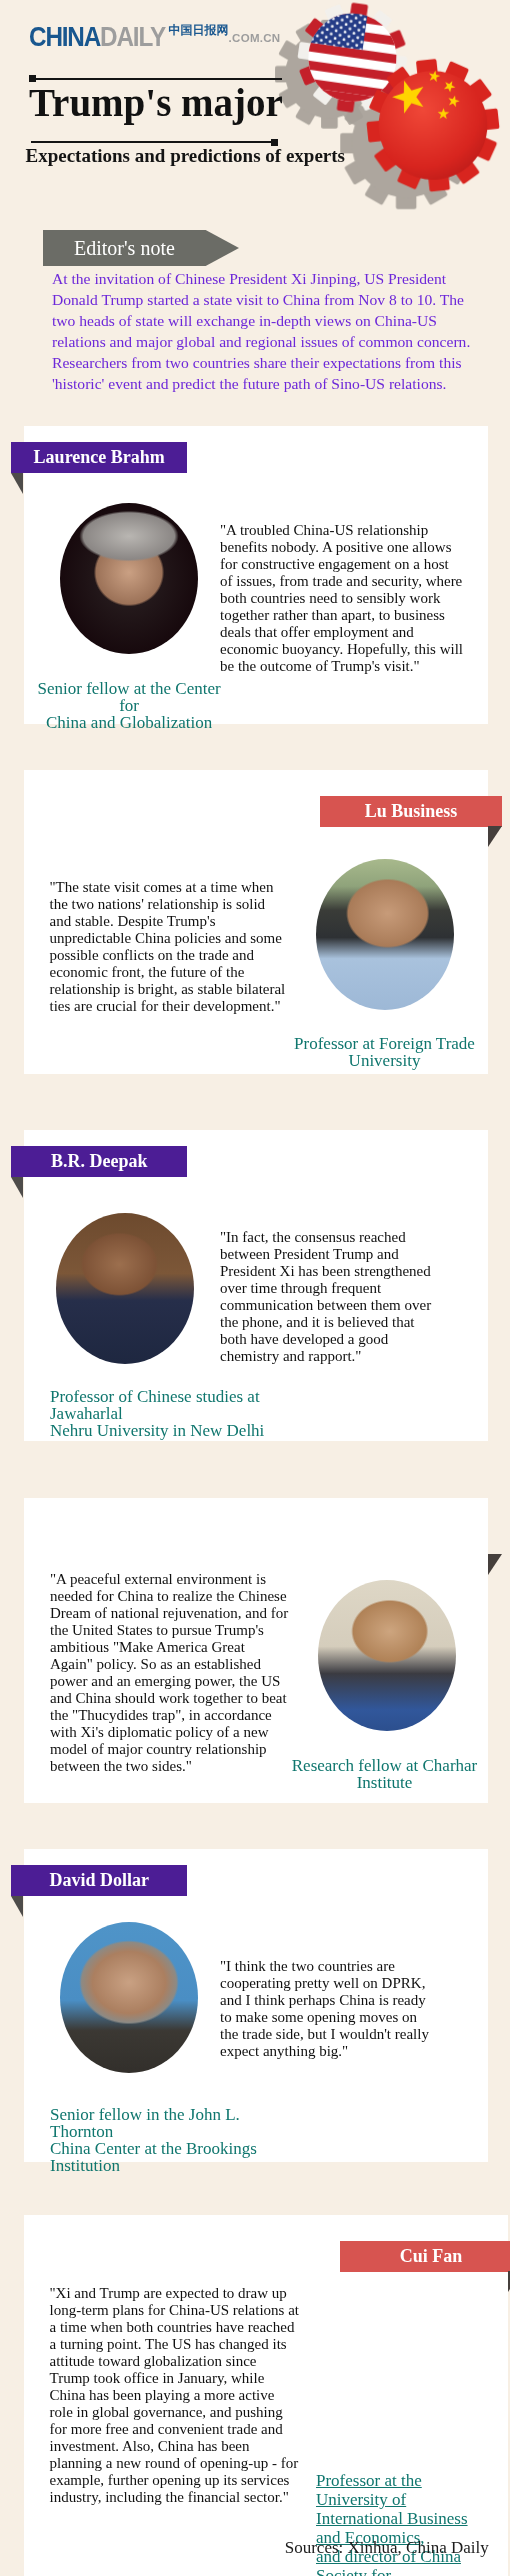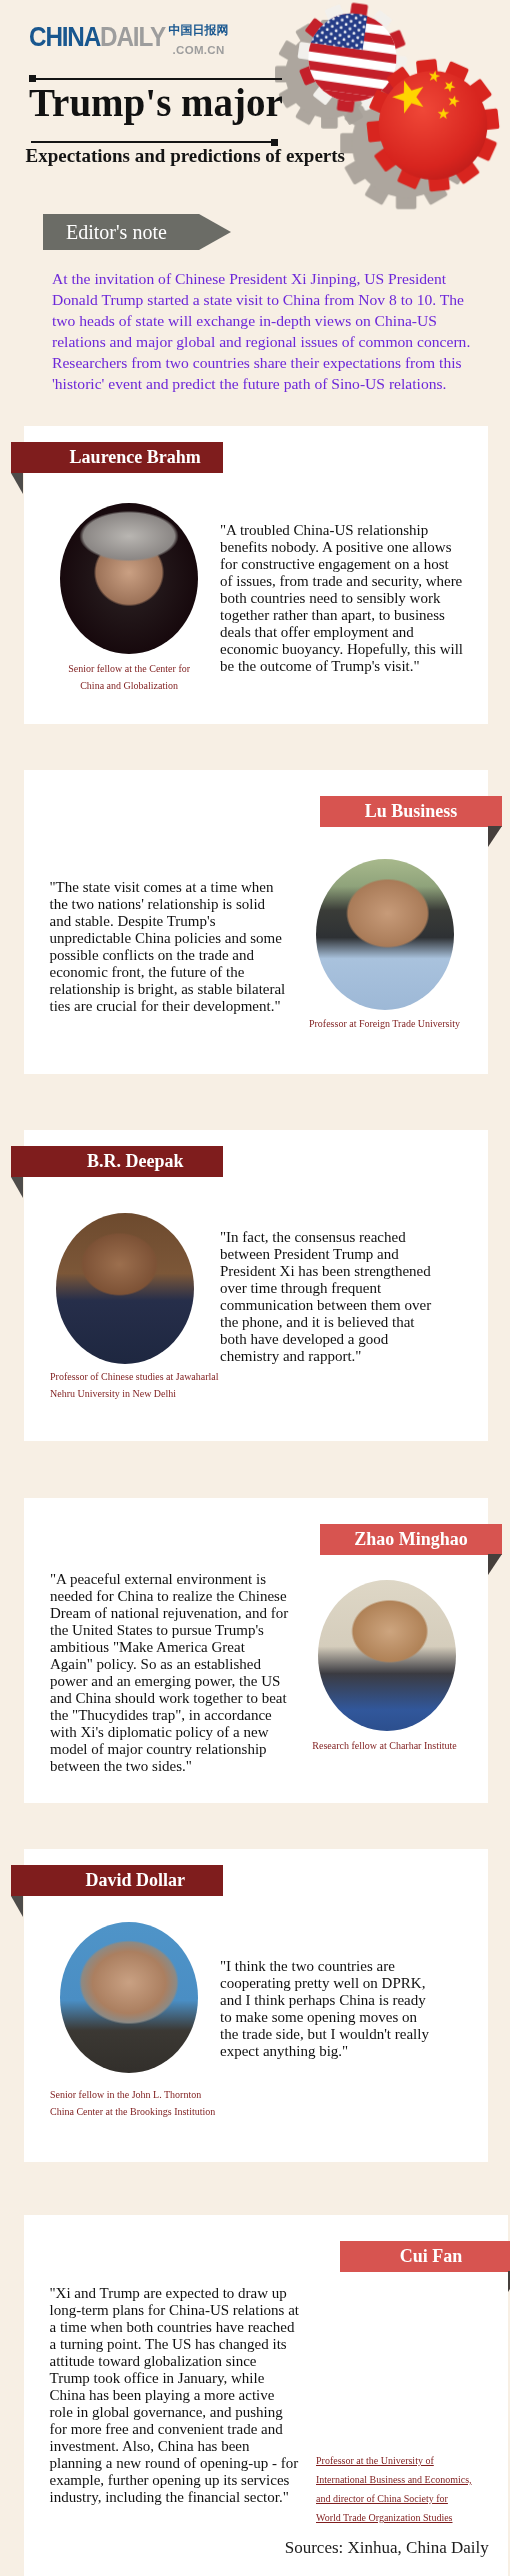--- a/index.html
+++ b/index.html
@@ -4,48 +4,48 @@
 <style>
   html,body{margin:0;padding:0;}
   body{font-family:"Liberation Serif","DejaVu Serif",serif;}
   #page{position:relative;width:511px;height:2576px;background:#f7efe4;overflow:hidden;}
 
   
   #logo{position:absolute;left:29px;top:24px;display:flex;align-items:flex-start;}
   #logo .wordmark{font-family:"Liberation Sans","DejaVu Sans",sans-serif;font-weight:bold;
     font-size:27px;letter-spacing:-1.3px;transform:scaleX(.9);transform-origin:left top;line-height:1;}
   #logo .china{color:#19578f;} #logo .daily{color:#9d9d9d;}
-  #logo .cncol{margin-left:-11.5px;display:flex;flex-direction:column;line-height:1;text-align:center;}
+  #logo .cncol{margin-left:-11.5px;display:flex;line-height:1;}
   #logo .cnchars{font-weight:bold;color:#19578f;font-size:12px;}
   #logo .domain{font-family:"Liberation Sans","DejaVu Sans",sans-serif;font-weight:bold;color:#9d9d9d;font-size:11.5px;letter-spacing:0.3px;margin-top:9px;}
 
   .rule{position:absolute;height:1.9px;background:#141414;}
   .sq{position:absolute;width:7px;height:7px;background:#141414;}
   #page-title{position:absolute;left:29px;top:83px;font-size:39px;font-weight:bold;color:#121212;line-height:1;}
   #page-subtitle{position:absolute;left:25.5px;top:146px;font-size:19px;font-weight:bold;color:#141414;line-height:1.1;}
 
-  #editor-banner{position:absolute;left:43px;top:214px;width:184px;height:36px;background:#6b6c66;
-    clip-path:polygon(0 0,83% 0,100% 50%,83% 100%,0 100%);color:#fff;font-size:20px;line-height:36px;padding-left:4px;}
+  #editor-banner{position:absolute;left:43px;top:230px;width:184px;height:36px;background:#6b6c66;
+    clip-path:polygon(0 0,83% 0,100% 50%,83% 100%,0 100%);color:#fff;font-size:20px;line-height:36px;padding-left:12px;}
   #editor-banner span{margin-left:19px;}
   #editor-text{position:absolute;left:52px;top:268px;width:424px;font-size:15.6px;line-height:21px;color:#6d28d9;}
 
   .lines{white-space:pre-line;}
 
   
   .card{position:absolute;left:24px;width:464px;background:#ffffff;}
   .banner{position:absolute;height:31px;line-height:31px;color:#fff;font-weight:bold;font-size:18px;text-align:center;}
-  .banner.blue{left:-12.8px;top:16px;width:176px;background:#7f1d1d;padding-left:36px;}
+  .banner.blue{left:-12.8px;top:16px;width:176px;background:#4c1d95;}
   .banner.red{right:-14px;top:25.5px;width:182px;background:#d75450;}
   .fold{position:absolute;width:0;height:0;}
   .fold.blue{left:-12.8px;top:47px;border-top:21px solid #4e4c4a;border-left:12.8px solid transparent;}
   .fold.red{right:-14px;top:56px;border-top:21px solid #453f3c;border-right:14px solid transparent;}
 
   .photo{position:absolute;width:138px;height:151px;border-radius:50%;}
   .quote{position:absolute;font-size:15px;line-height:17px;color:#101010;}
-  .caption{position:absolute;font-size:10px;line-height:17px;color:#7f1d1d;}
+  .caption{position:absolute;font-size:17px;line-height:17px;color:#0f766e;margin-top:20px;}
   .caption.center{text-align:center;}
 
   
   .p1{background:
       radial-gradient(ellipse 60% 28% at 50% 22%, #b9b6b2 0%, #8b8785 55%, rgba(0,0,0,0) 60%),
       radial-gradient(ellipse 34% 30% at 50% 46%, #caa083 0%, #9c7258 70%, rgba(0,0,0,0) 75%),
       radial-gradient(ellipse at 50% 50%, #2c2324 0%, #17090d 70%, #0d0608 100%);}
   .p2{background:
       radial-gradient(ellipse 42% 32% at 52% 36%, #c79b79 0%, #a97b58 68%, rgba(0,0,0,0) 72%),
       linear-gradient(180deg, #a8b98c 0%, #8fa37b 18%, #3a3c38 34%, #2e3134 52%, #a9c2dd 66%, #9db8d6 100%);}
@@ -219,21 +219,20 @@
 between President Trump and
 President Xi has been strengthened
 over time through frequent
 communication between them over
 the phone, and it is believed that
 both have developed a good
 chemistry and rapport."</div>
   </div>
 
   <div class="card" style="top:1498px;height:305px;">
-    <div class="banner red">Zhao Minghao</div>
     <div class="fold red"></div>
     <div class="photo p4" style="left:294px;top:82px;"></div>
     <div class="caption center lines" style="left:255px;top:239px;width:211px;">Research fellow at Charhar Institute</div>
     <div class="quote lines" style="left:26px;top:73px;width:268px;">"A peaceful external environment is
 needed for China to realize the Chinese
 Dream of national rejuvenation, and for
 the United States to pursue Trump's
 ambitious "Make America Great
 Again" policy. So as an established
 power and an emerging power, the US

